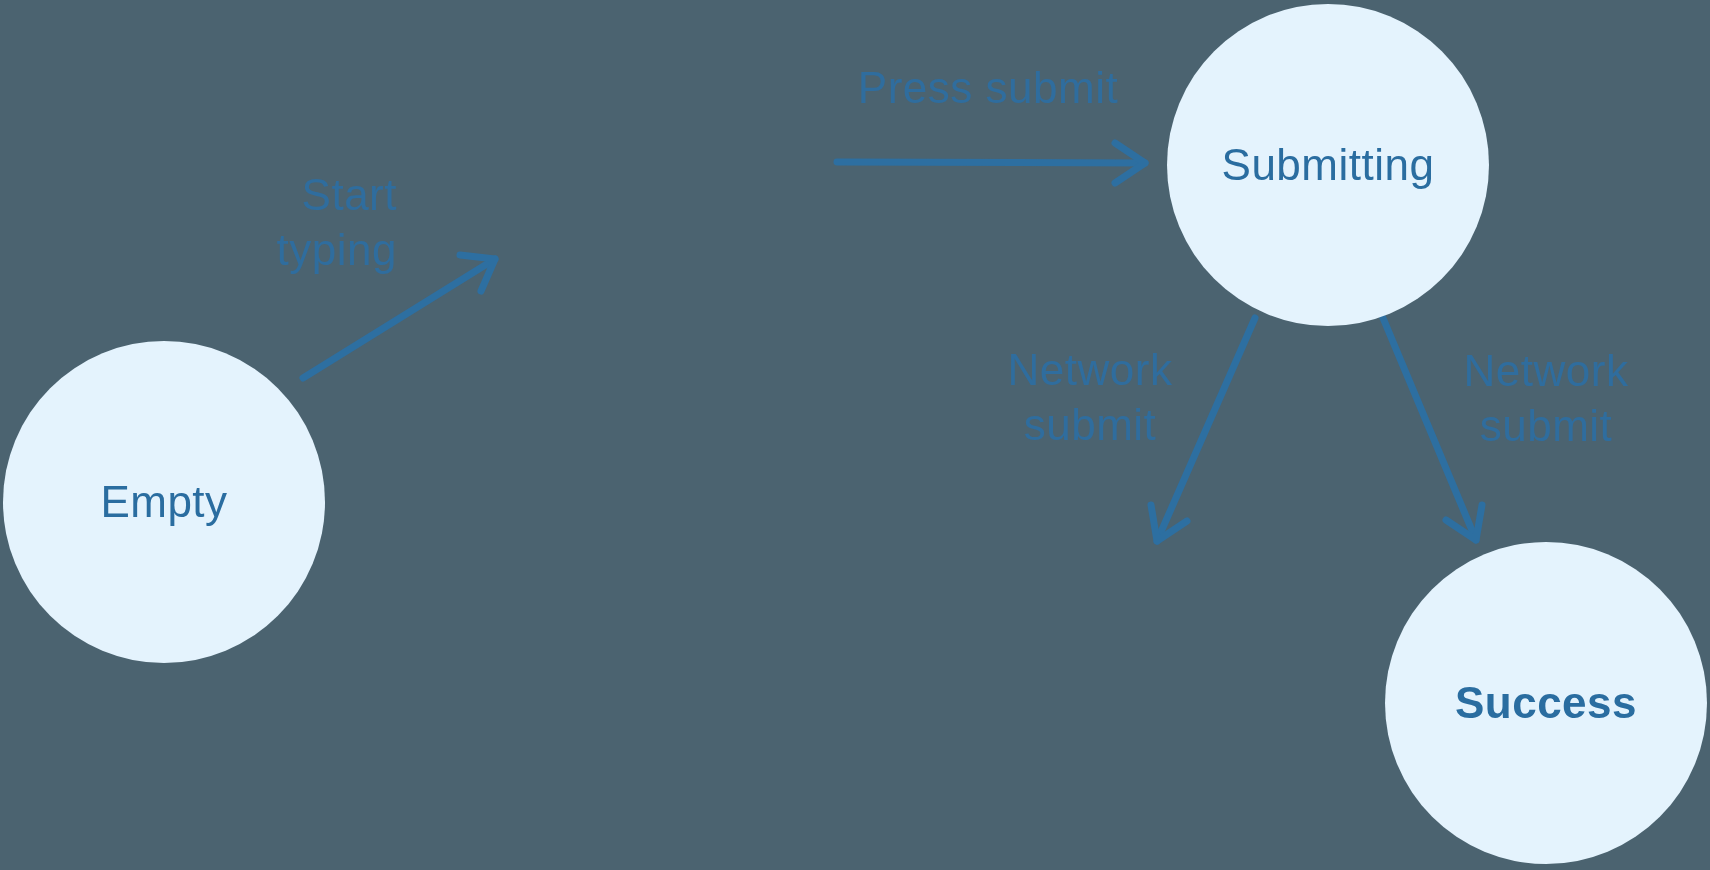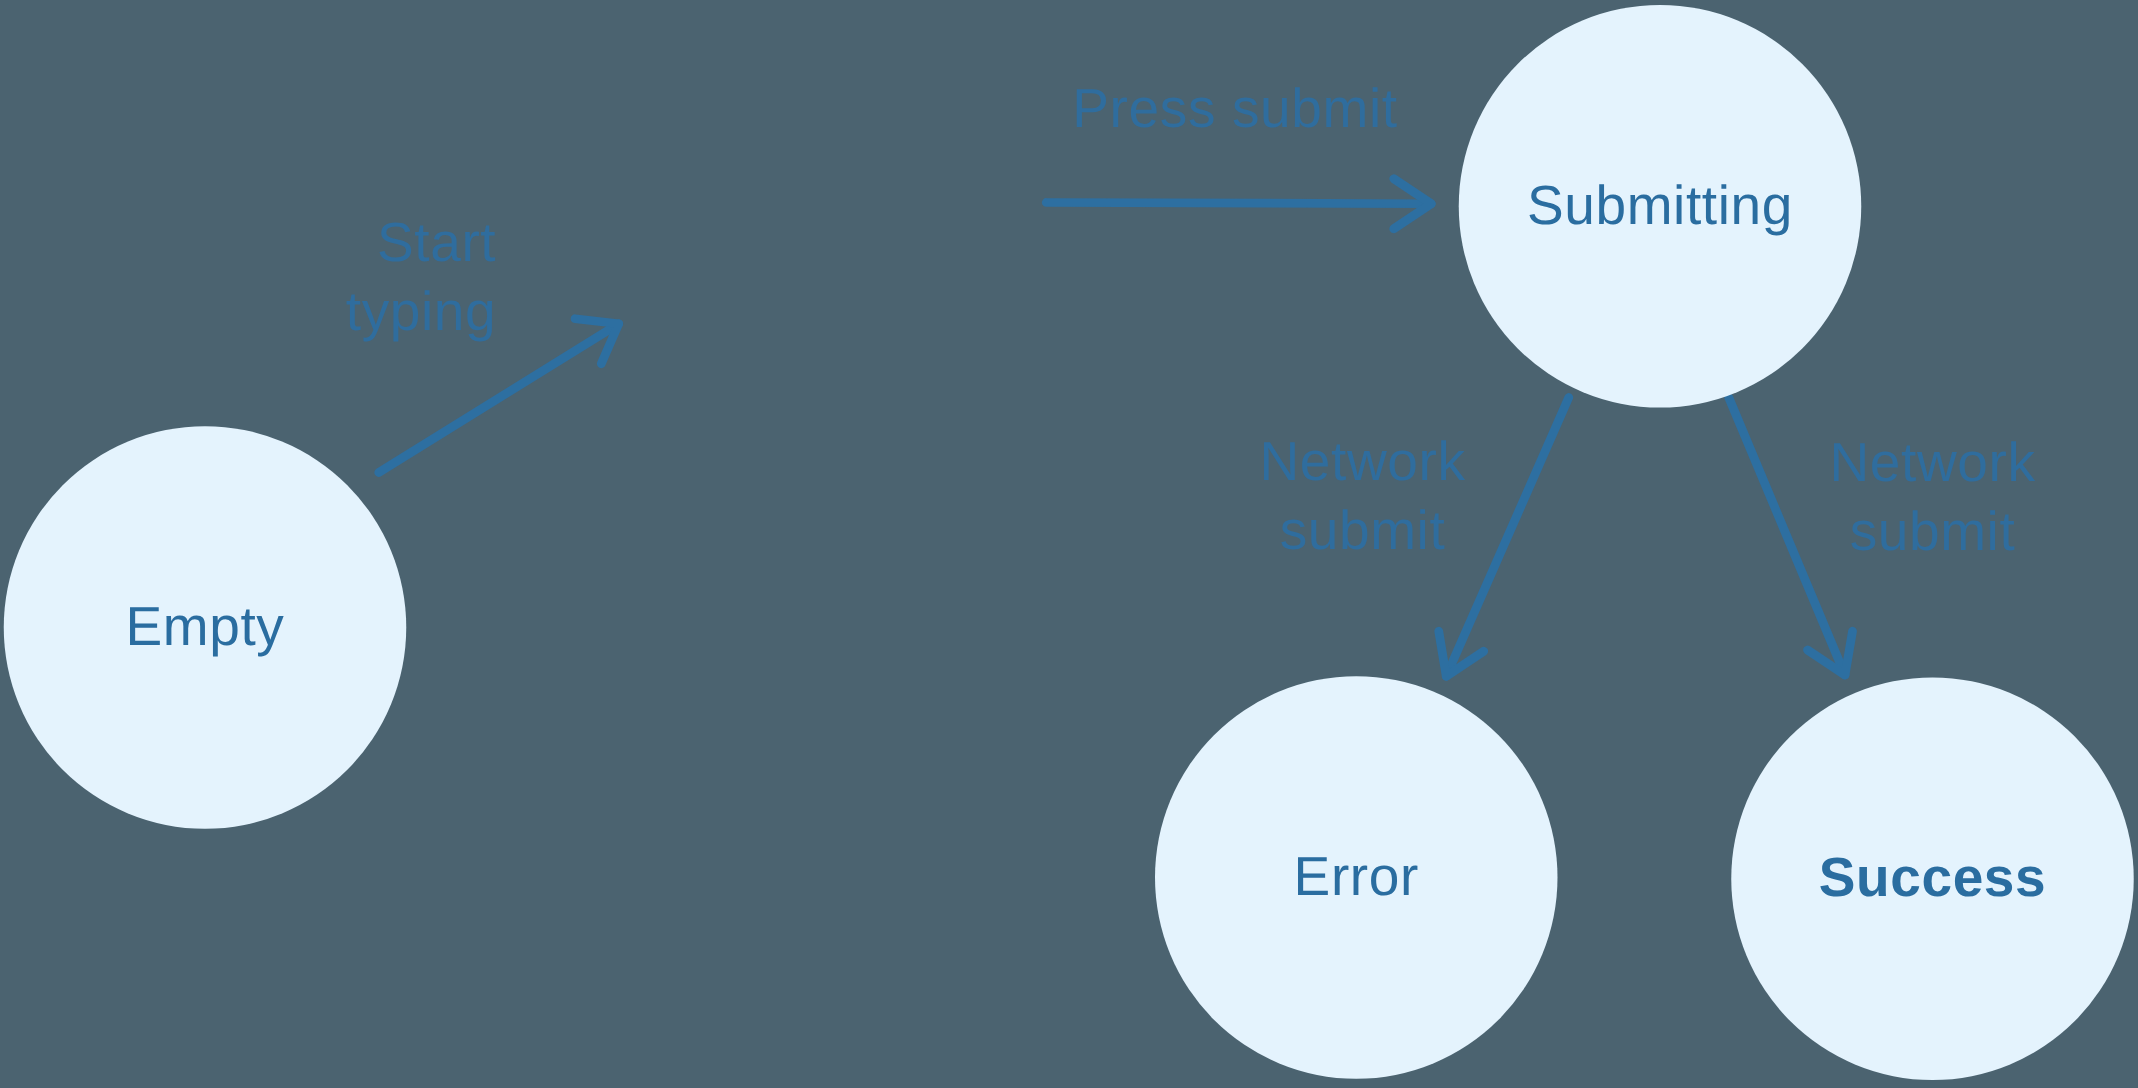--- a/index.html
+++ b/index.html
@@ -67,23 +67,20 @@
       <polyline points="1482,505 1476,540 1446,520"></polyline>
     </g>
   </svg>
 
   <div class="node node-empty">
     <span>Empty</span>
   </div>
   <div class="node node-submitting">
     <span>Submitting</span>
   </div>
-  <div class="node node-error">
-    <span>Error</span>
-  </div>
   <div class="node node-success">
     <span>Success</span>
   </div>
 
   <div class="edge-label label-start-typing">Start typing</div>
   <div class="edge-label label-press-submit">Press submit</div>
   <div class="edge-label label-network-error">Network submit</div>
   <div class="edge-label label-network-success">Network submit</div>
 
 </div>

